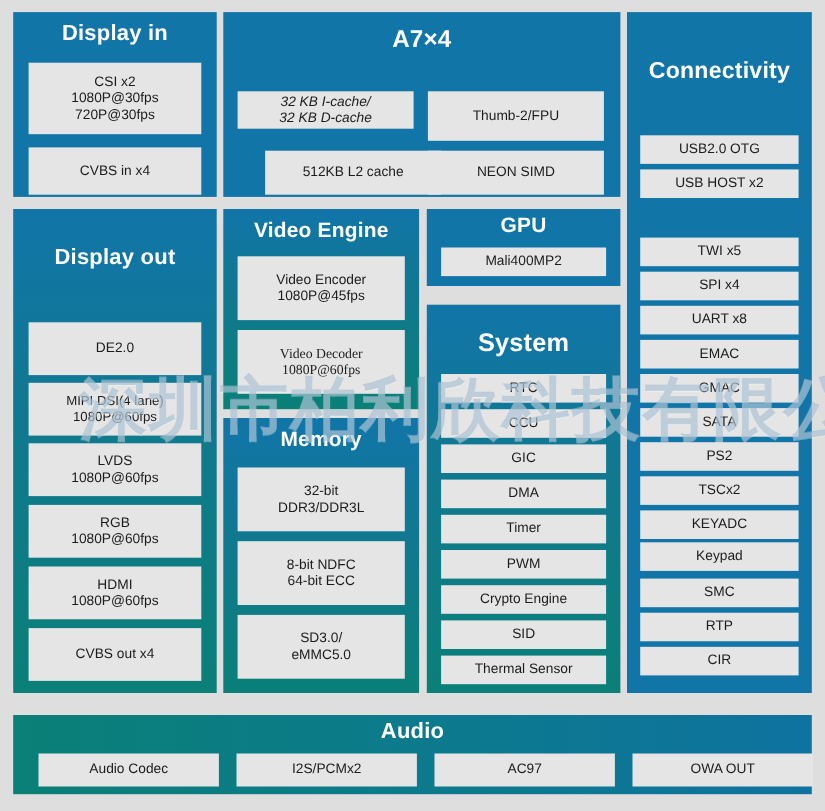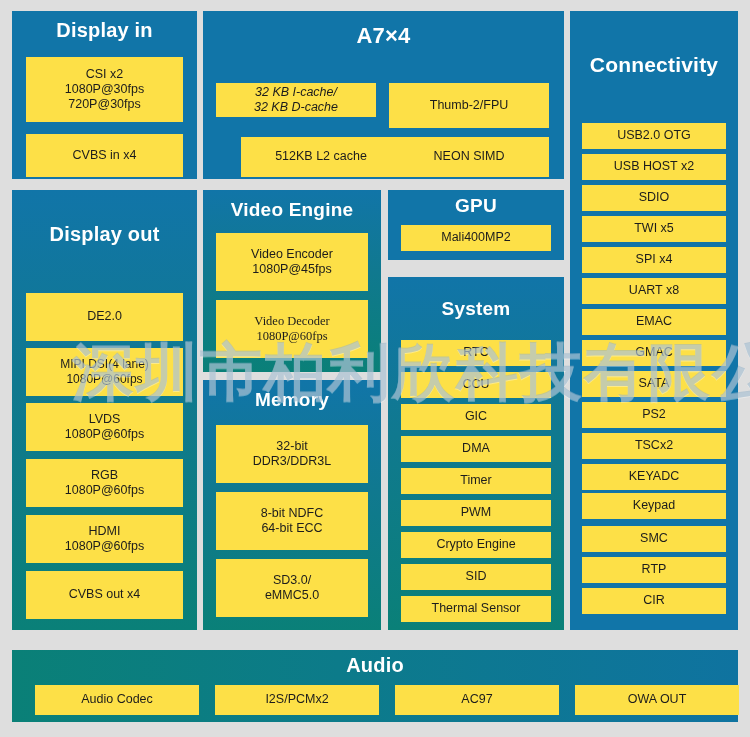--- a/index.html
+++ b/index.html
@@ -60,21 +60,21 @@
     color: #ffffff;
     font-weight: 700;
     text-align: center;
     font-family: "Liberation Sans", sans-serif;
     letter-spacing: 0.2px;
     line-height: 1.05;
   }
 
   
   .chip {
-    background: #fde047;
+    background: #e5e5e5;
     color: #1c1c1c;
     box-sizing: border-box;
     display: flex;
     flex-direction: column;
     align-items: center;
     justify-content: center;
     text-align: center;
     font-size: 12.5px;
     line-height: 1.22;
     font-family: "Liberation Sans", sans-serif;
@@ -122,21 +122,21 @@
   #mem-ddr  { top: 45px;  height: 58px; }
   #mem-ndfc { top: 112px; height: 58px; }
   #mem-sd   { top: 179px; height: 58px; }
 
   
   #p-gpu { left: 388px; top: 190px; width: 176px; height: 70px; }
   #p-gpu .panel-title { font-size: 19px; margin-top: 6px; }
   #p-gpu .chip { position: absolute; left: 13px; top: 35px; width: 150px; height: 26px; }
 
   #p-system { left: 388px; top: 277px; width: 176px; height: 353px; }
-  #p-system .panel-title { font-size: 19px; margin-top: 22px; }
+  #p-system .panel-title { font-size: 23px; margin-top: 22px; }
   #p-system .chip { position: absolute; left: 13px; width: 150px; height: 26px; }
   #sy-0 { top: 63px; }
   #sy-1 { top: 95px; }
   #sy-2 { top: 127px; }
   #sy-3 { top: 159px; }
   #sy-4 { top: 191px; }
   #sy-5 { top: 223px; }
   #sy-6 { top: 255px; }
   #sy-7 { top: 287px; }
   #sy-8 { top: 319px; }
@@ -300,23 +300,20 @@
   </div>
 
   <div class="panel flat" id="p-conn">
     <div class="panel-title">Connectivity</div>
     <div class="chip" id="cn-0">
         <span class="ln">USB2.0 OTG</span>
       </div>
     <div class="chip" id="cn-1">
         <span class="ln">USB HOST x2</span>
       </div>
-    <div class="chip" id="cn-2">
-        <span class="ln">SDIO</span>
-      </div>
     <div class="chip" id="cn-3">
         <span class="ln">TWI x5</span>
       </div>
     <div class="chip" id="cn-4">
         <span class="ln">SPI x4</span>
       </div>
     <div class="chip" id="cn-5">
         <span class="ln">UART x8</span>
       </div>
     <div class="chip" id="cn-6">

